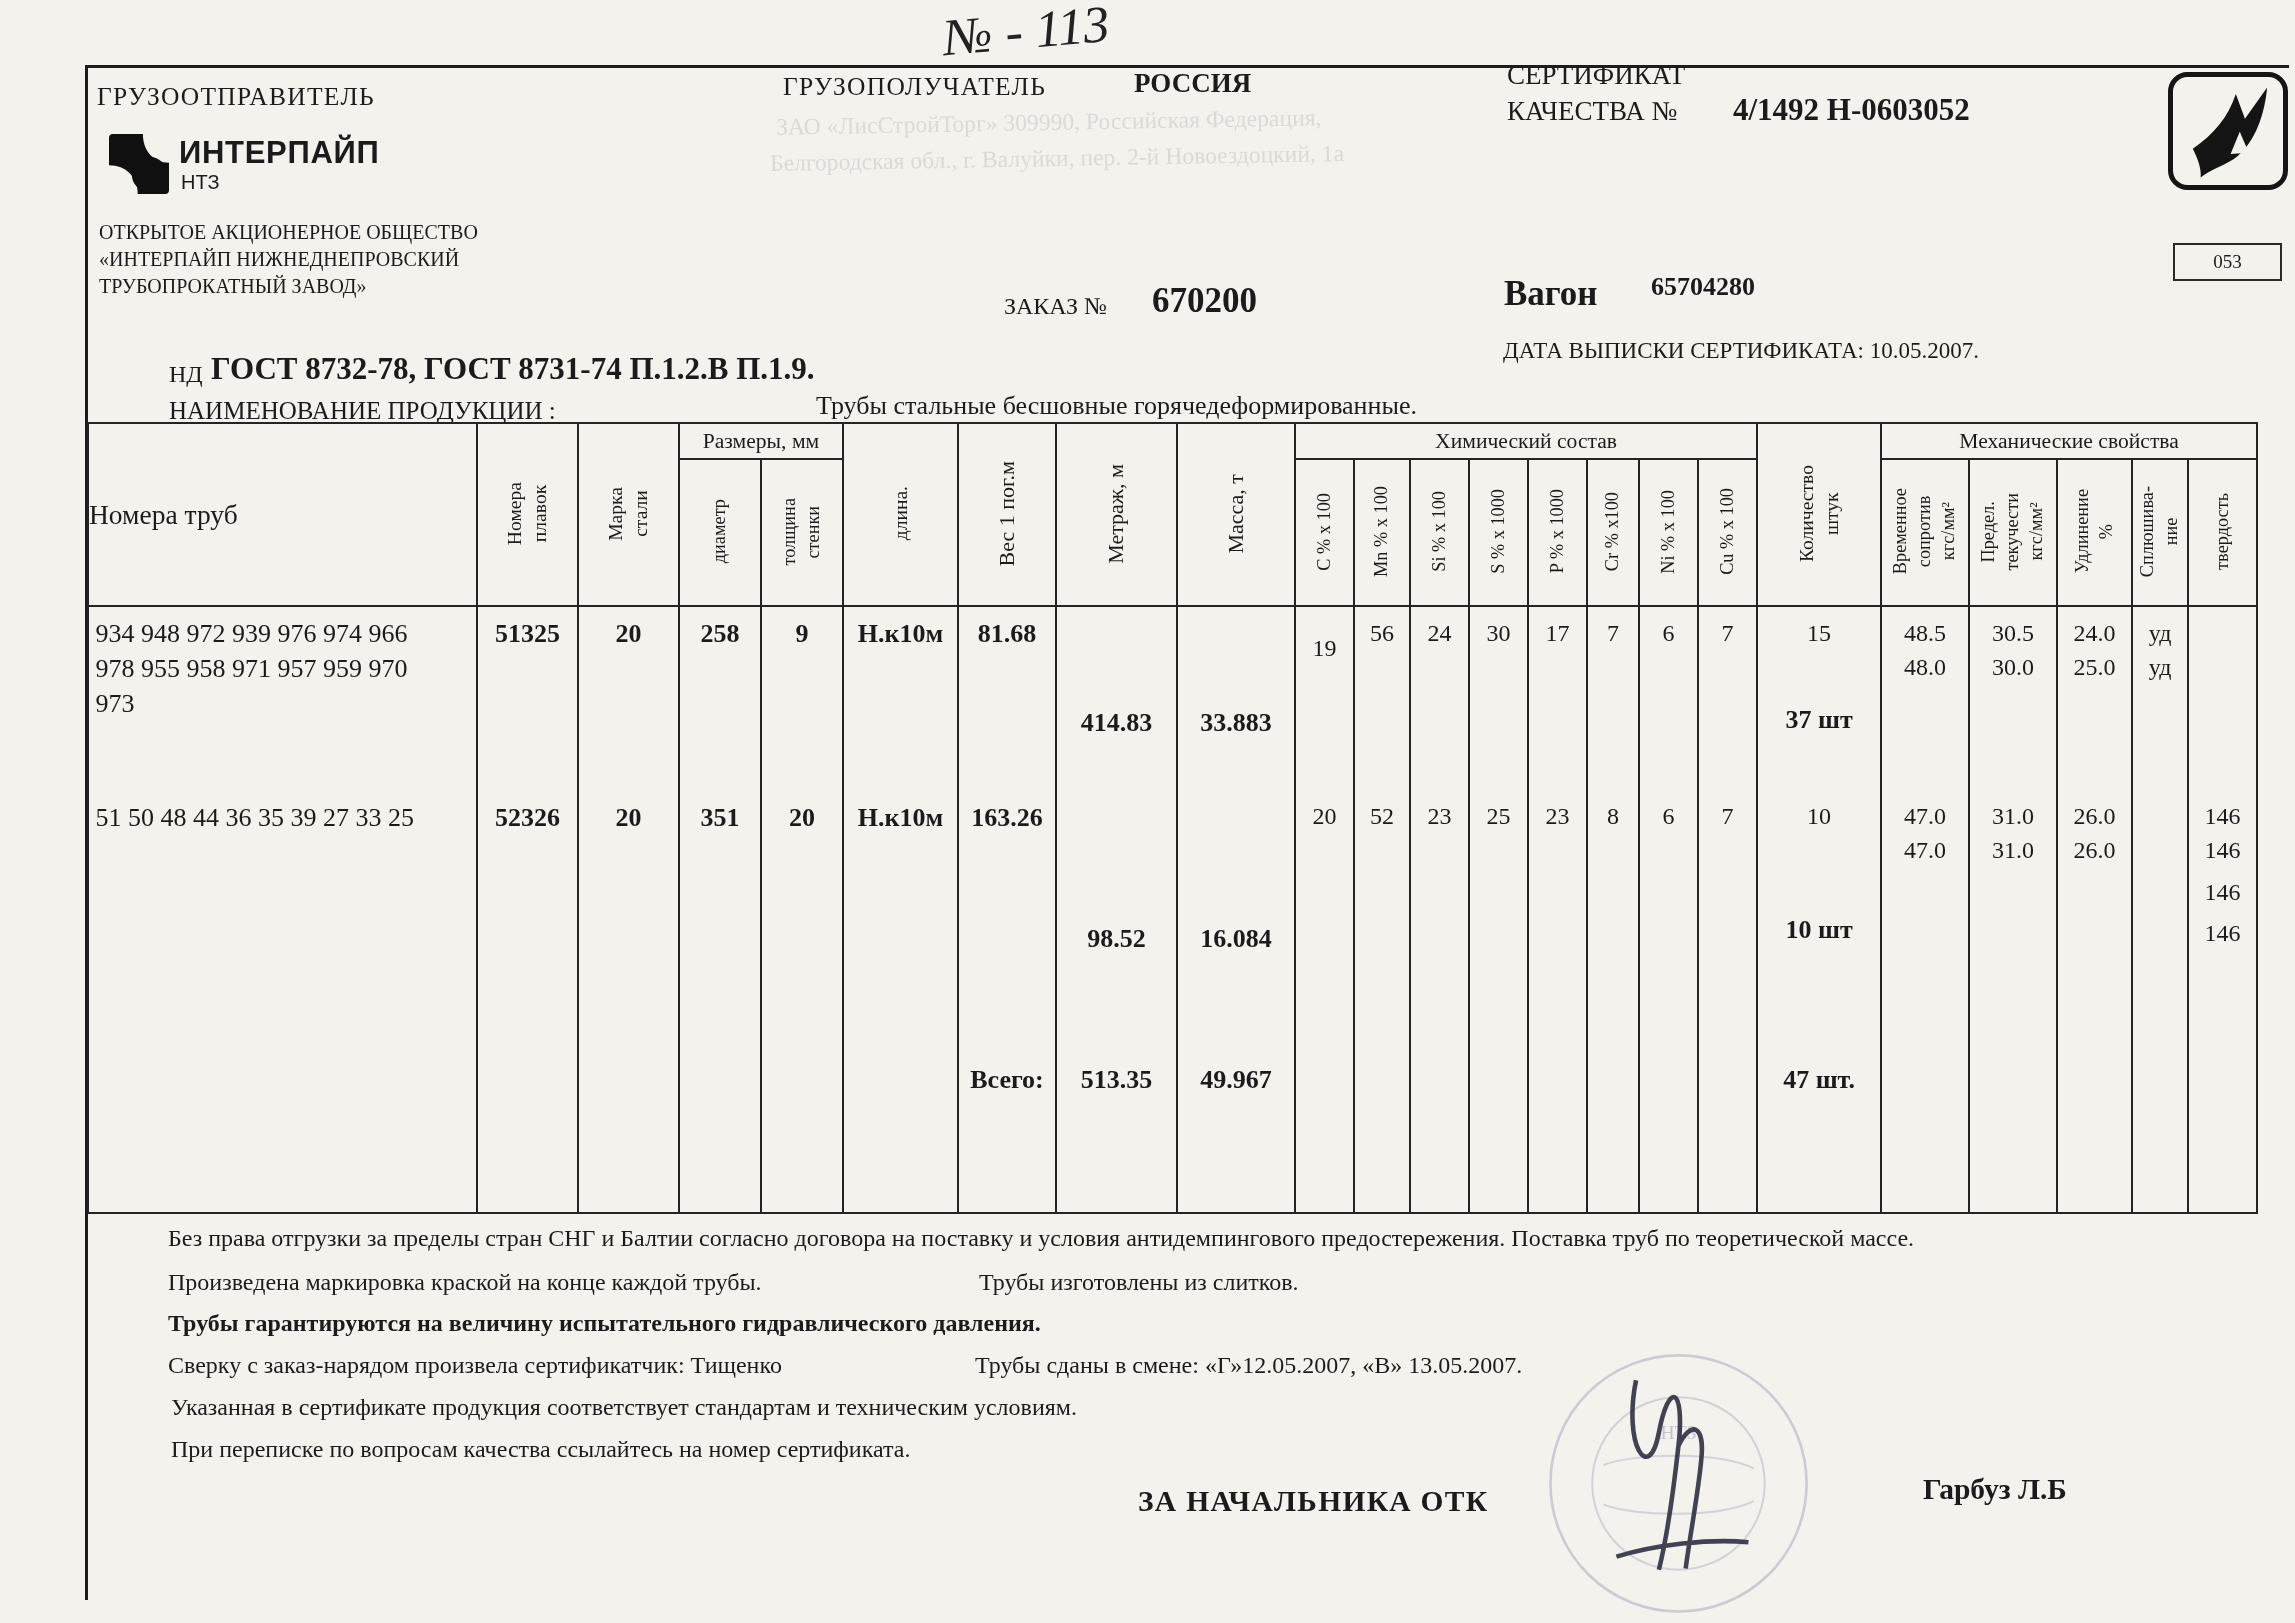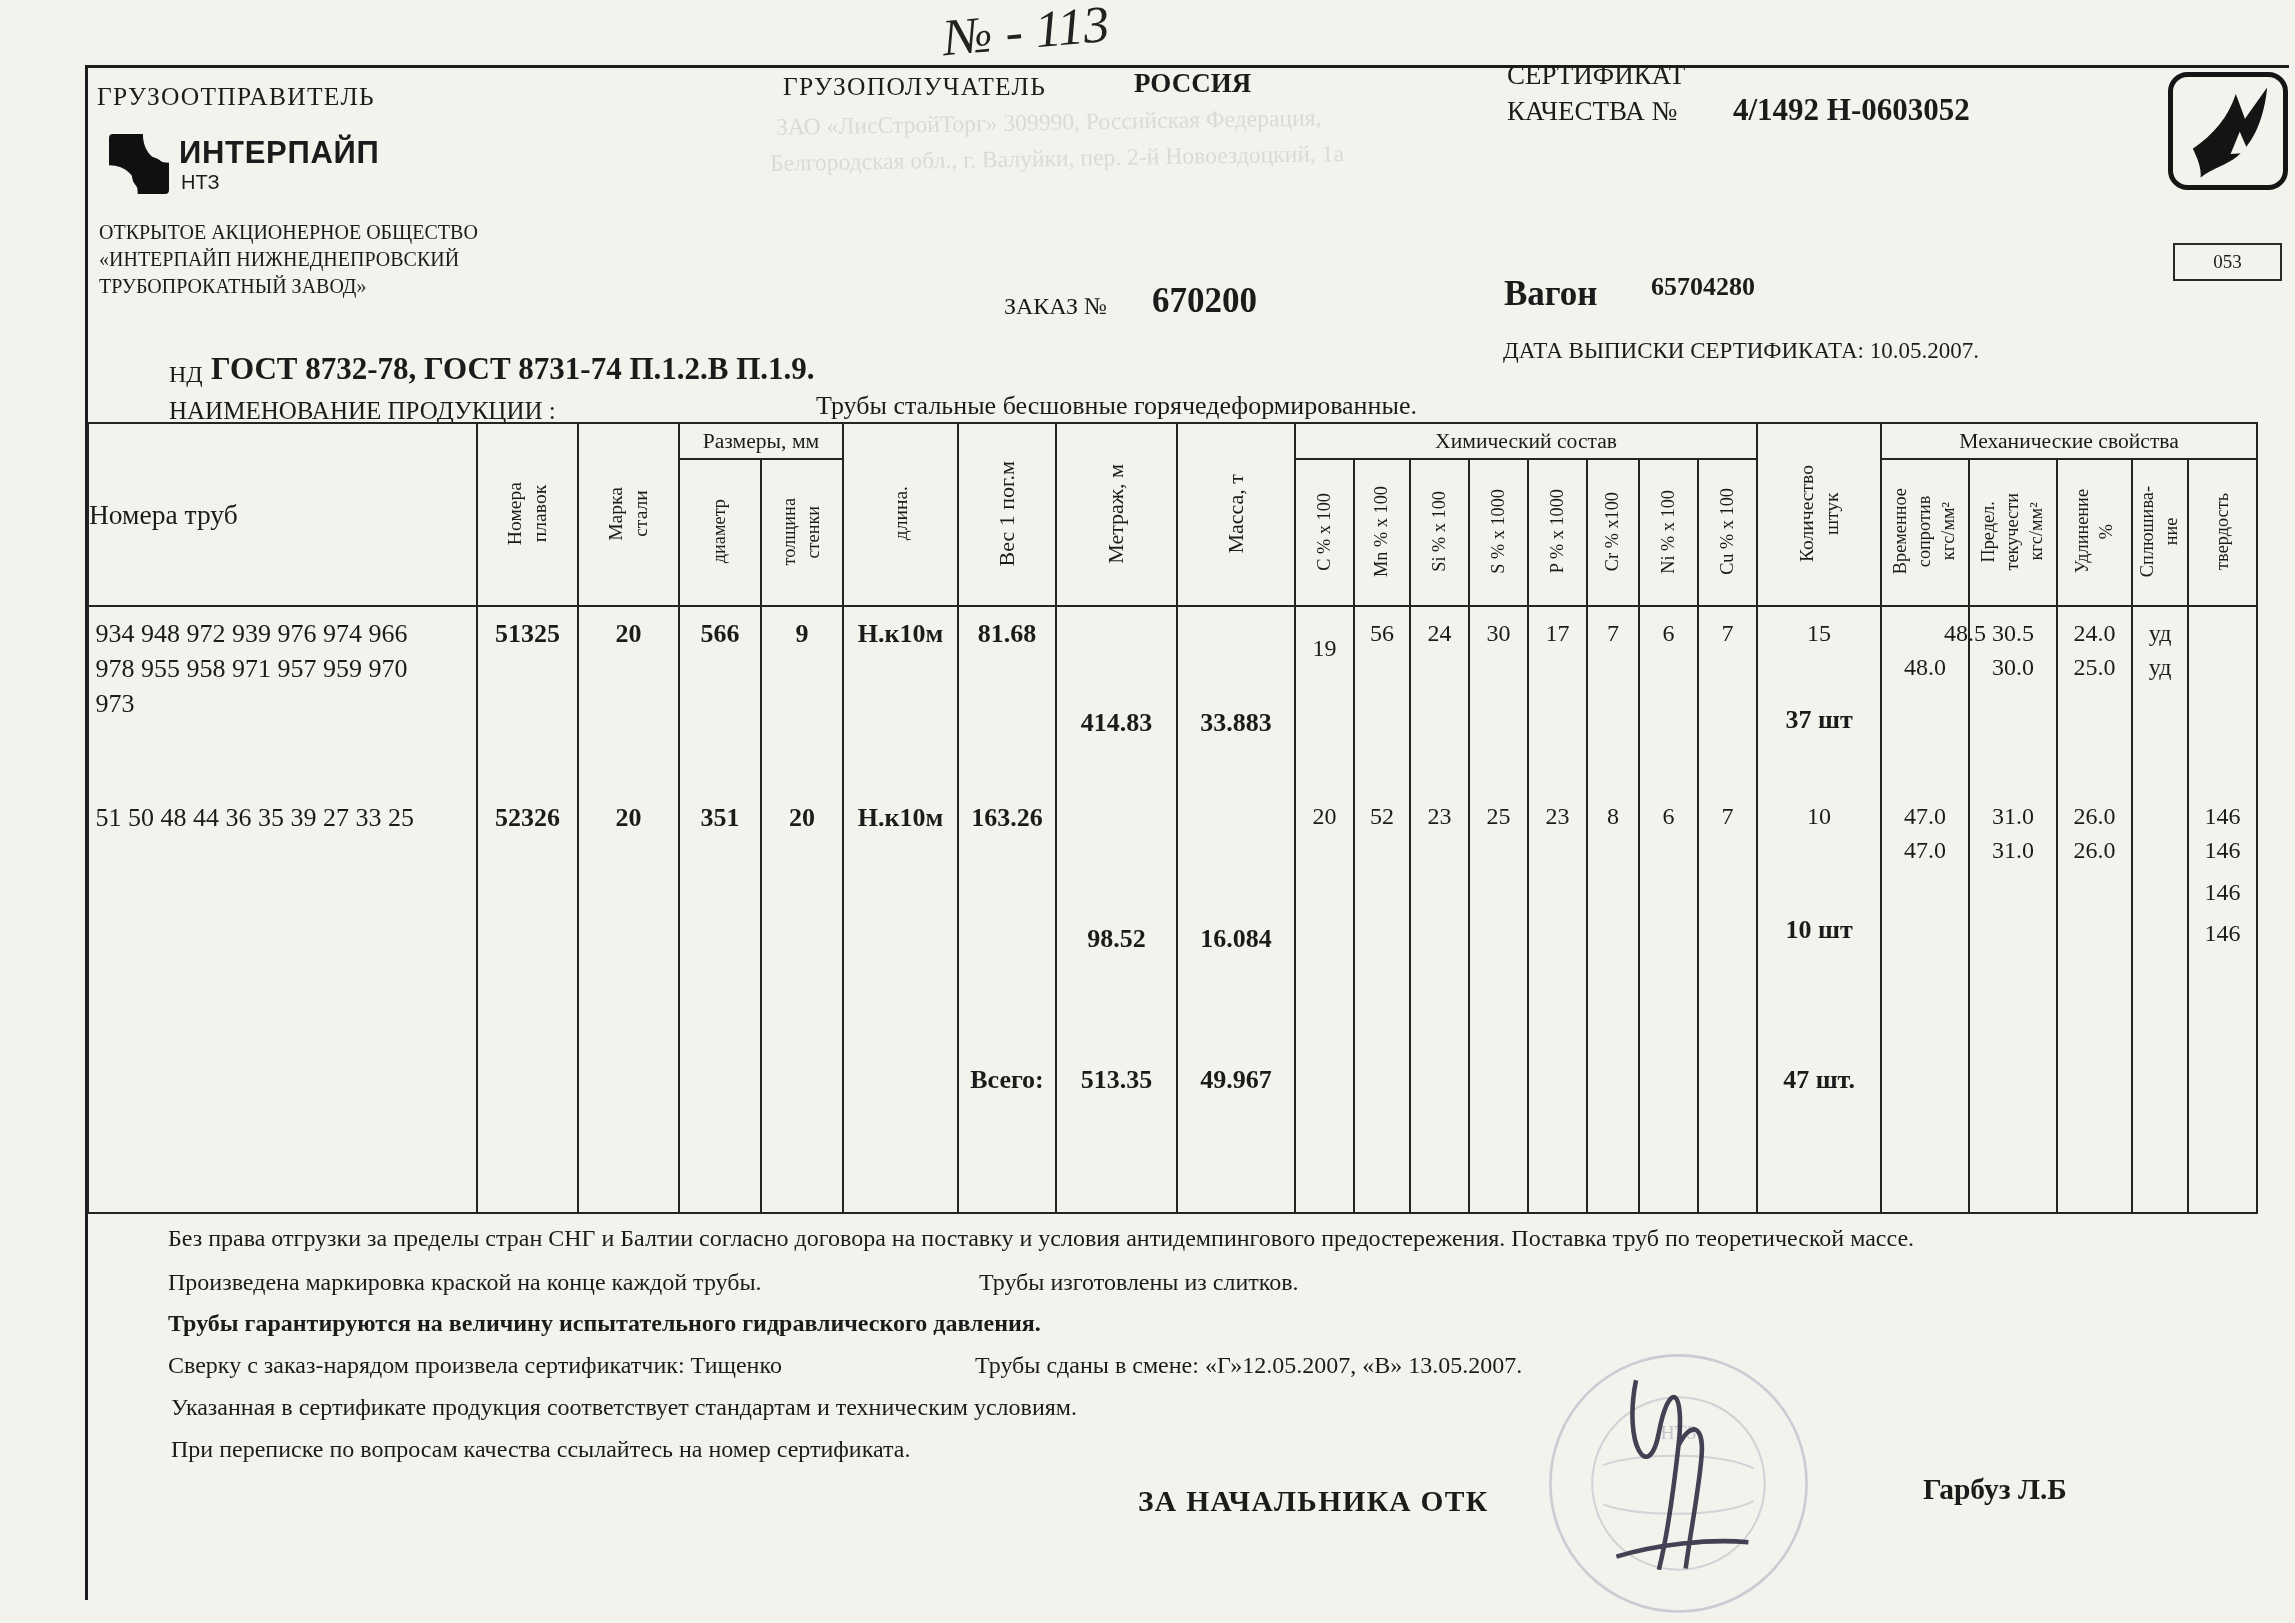--- a/index.html
+++ b/index.html
@@ -162,21 +162,21 @@
       </td>
       <td class="bodycell">
         <span class="cv num-bold" style="top:11.8px;">51325</span>
         <span class="cv num-bold" style="top:196px;">52326</span>
       </td>
       <td class="bodycell">
         <span class="cv num-bold" style="top:11.8px;">20</span>
         <span class="cv num-bold" style="top:196px;">20</span>
       </td>
       <td class="bodycell">
-        <span class="cv num-bold" style="top:11.8px;">566</span>
+        <span class="cv num-bold" style="top:11.8px;">258</span>
         <span class="cv num-bold" style="top:196px;">351</span>
       </td>
       <td class="bodycell">
         <span class="cv num-bold" style="top:11.8px;">9</span>
         <span class="cv num-bold" style="top:196px;">20</span>
       </td>
       <td class="bodycell">
         <span class="cv num-bold" style="top:11.8px;">Н.к10м</span>
         <span class="cv num-bold" style="top:196px;">Н.к10м</span>
       </td>
@@ -228,21 +228,21 @@
         <span class="cv" style="top:196px;">7</span>
       </td>
       <td class="bodycell">
         <span class="cv" style="top:13px;">15</span>
         <span class="cv num-bold" style="top:98px;">37 шт</span>
         <span class="cv" style="top:196px;">10</span>
         <span class="cv num-bold" style="top:308px;">10 шт</span>
         <span class="cv num-bold" style="top:458px;">47 шт.</span>
       </td>
       <td class="bodycell">
-        <span class="cv" style="top:13px;padding-left:40px;">48.5</span>
+        <span class="cv" style="top:13px;">48.5</span>
         <span class="cv" style="top:47px;">48.0</span>
         <span class="cv" style="top:196px;">47.0</span>
         <span class="cv" style="top:230px;">47.0</span>
       </td>
       <td class="bodycell">
         <span class="cv" style="top:13px;">30.5</span>
         <span class="cv" style="top:47px;">30.0</span>
         <span class="cv" style="top:196px;">31.0</span>
         <span class="cv" style="top:230px;">31.0</span>
       </td>

